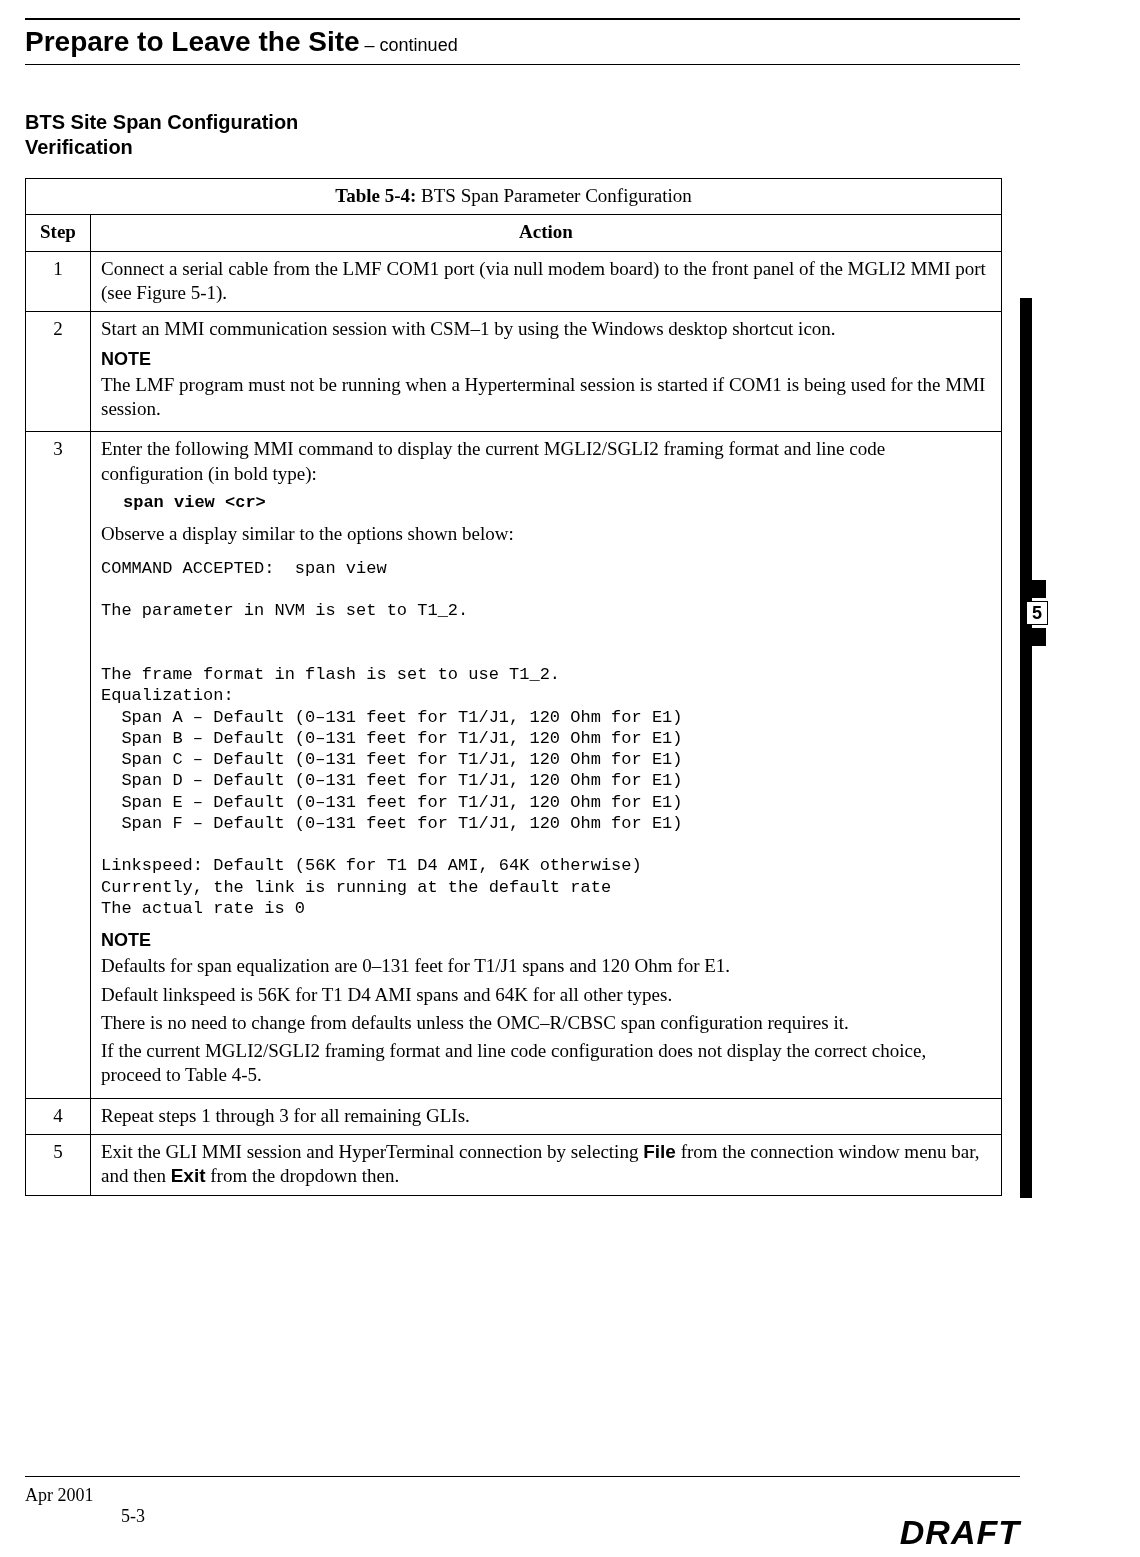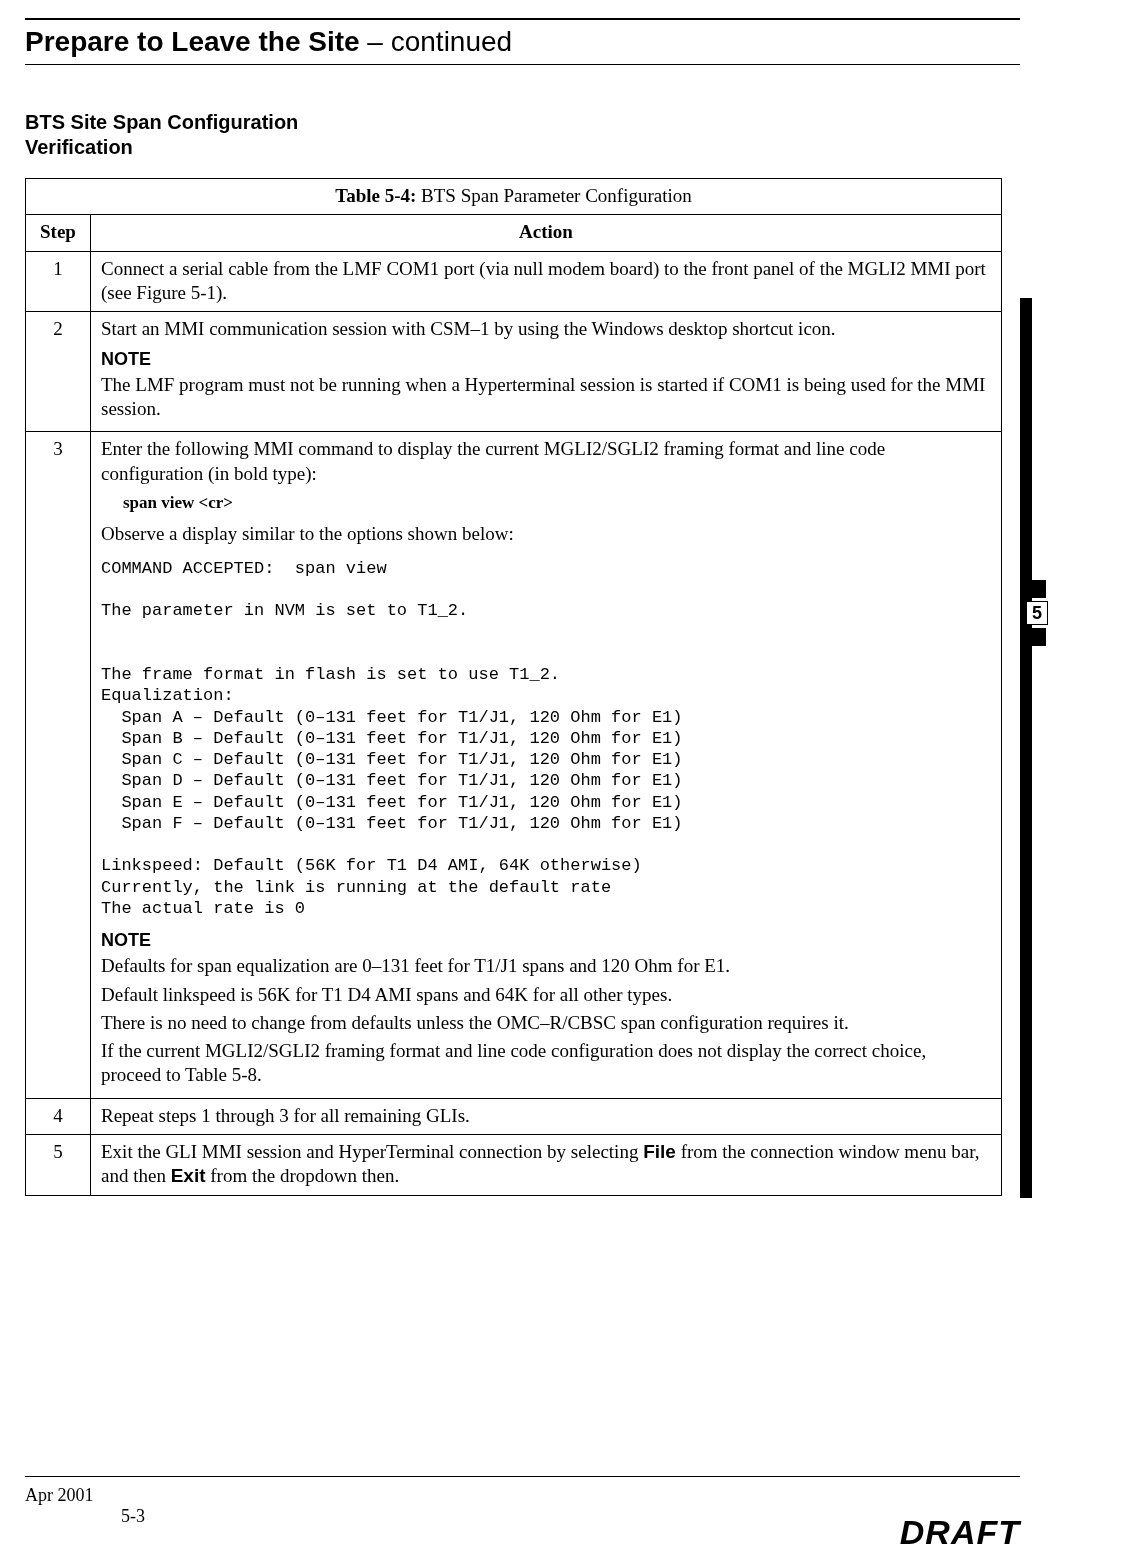--- a/index.html
+++ b/index.html
@@ -21,21 +21,21 @@
   }
   .rule-top { border-top: 2px solid #000; margin: 0 0 6px 0; }
   .page-title {
     font-family: Arial, Helvetica, sans-serif;
     font-size: 28px;
     font-weight: bold;
     margin-bottom: 6px;
   }
   .page-title .cont {
     font-weight: normal;
-    font-size: 28px;
+    font-size: 18px;
   }
   .rule-after-title { border-top: 1.5px solid #000; margin-bottom: 45px; }
 
   .section-heading {
     font-family: Arial, Helvetica, sans-serif;
     font-weight: bold;
     font-size: 20px;
     line-height: 1.25;
     width: 310px;
     margin-bottom: 18px;
@@ -71,21 +71,21 @@
   table.proc td.stepcell { text-align: center; }
   .note-label {
     font-family: Arial, Helvetica, sans-serif;
     font-weight: bold;
     font-size: 18px;
     margin-top: 6px;
     margin-bottom: 2px;
   }
   .para { margin-bottom: 4px; }
   .cmd {
-    font-family: Liberation Serif, serif;
+    font-family: Liberation Mono, monospace;
     font-weight: bold;
     font-size: 17px;
     margin: 6px 0 8px 22px;
   }
   .mono {
     font-family: "Courier New", Courier, monospace;
     font-size: 17px;
     white-space: pre;
     line-height: 1.25;
     margin: 12px 0 10px 0;
@@ -220,21 +220,21 @@
   Span E – Default (0–131 feet for T1/J1, 120 Ohm for E1)
   Span F – Default (0–131 feet for T1/J1, 120 Ohm for E1)
 
 Linkspeed: Default (56K for T1 D4 AMI, 64K otherwise)
 Currently, the link is running at the default rate
 The actual rate is 0</div>
         <div class="note-label">NOTE</div>
         <div class="para">Defaults for span equalization are 0–131 feet for T1/J1 spans and 120 Ohm for E1.</div>
         <div class="para">Default linkspeed is 56K for T1 D4 AMI spans and 64K for all other types.</div>
         <div class="para">There is no need to change from defaults unless the OMC–R/CBSC span configuration requires it.</div>
-        <div class="para">If the current MGLI2/SGLI2 framing format and line code configuration does not display the correct choice, proceed to Table 5-8.</div>
+        <div class="para">If the current MGLI2/SGLI2 framing format and line code configuration does not display the correct choice, proceed to Table 4-5.</div>
       </td>
     </tr>
 
     <tr>
       <td class="stepcell">4</td>
       <td>Repeat steps 1 through 3 for all remaining GLIs.</td>
     </tr>
 
     <tr>
       <td class="stepcell">5</td>

